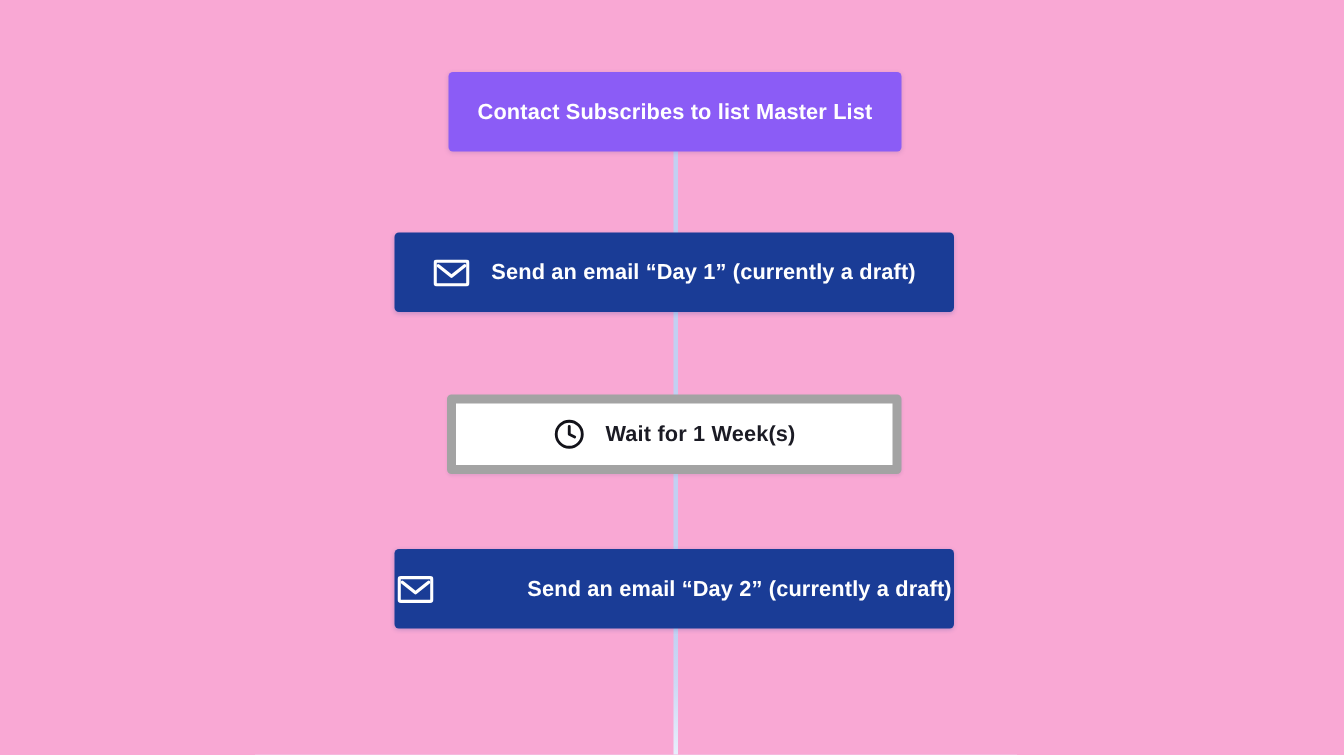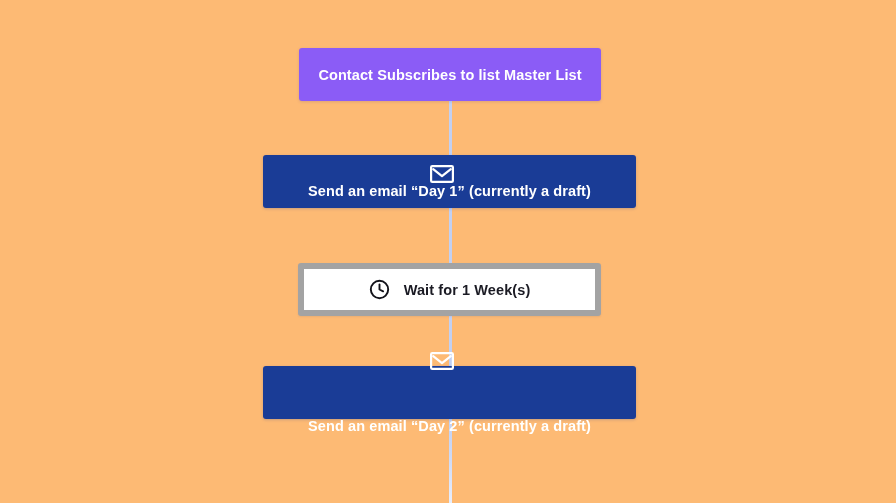--- a/index.html
+++ b/index.html
@@ -11,21 +11,21 @@
     height: 503px;
     background: #e8eefc;
     font-family: "Liberation Sans", sans-serif;
     overflow: hidden;
   }
 
   #canvas {
     position: relative;
     width: 896px;
     height: 503px;
-    background: #fdba74;
+    background: #f9a8d4;
   }
 
   
   .spine {
     position: absolute;
     left: 449px;
     width: 3px;
     background: #c2d0f2;
   }
   .spine-1 { top: 100px;  height: 56px; }
@@ -75,21 +75,20 @@
   
   .node-email {
     left: 263px;
     top: 155px;
     width: 373px;
     height: 53px;
     background: #1a3c96;
     color: #ffffff;
     font-size: 14.5px;
     box-shadow: 0 1px 3px rgba(26, 60, 150, 0.22);
-    flex-direction: column;
   }
   .node-email-2 {
     top: 366px;
     gap: 48px;
   }
   .node-email .node-icon {
     margin-right: 15px;
     color: #ffffff;
   }
 

